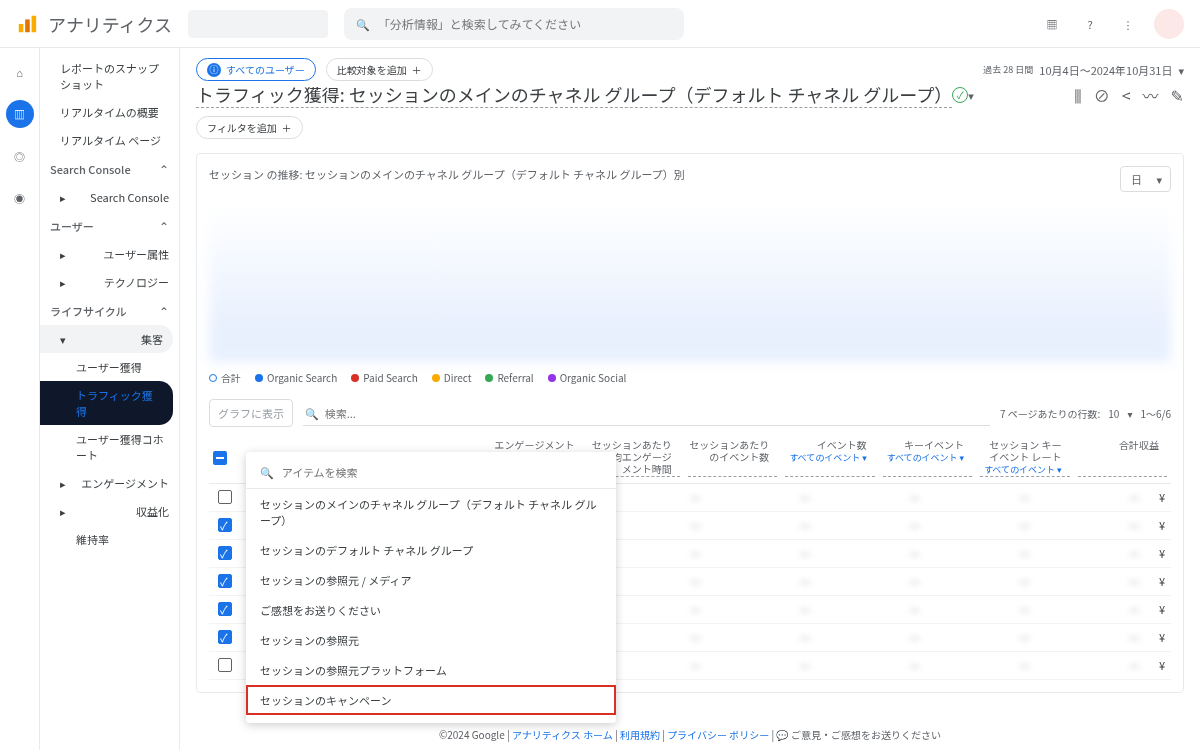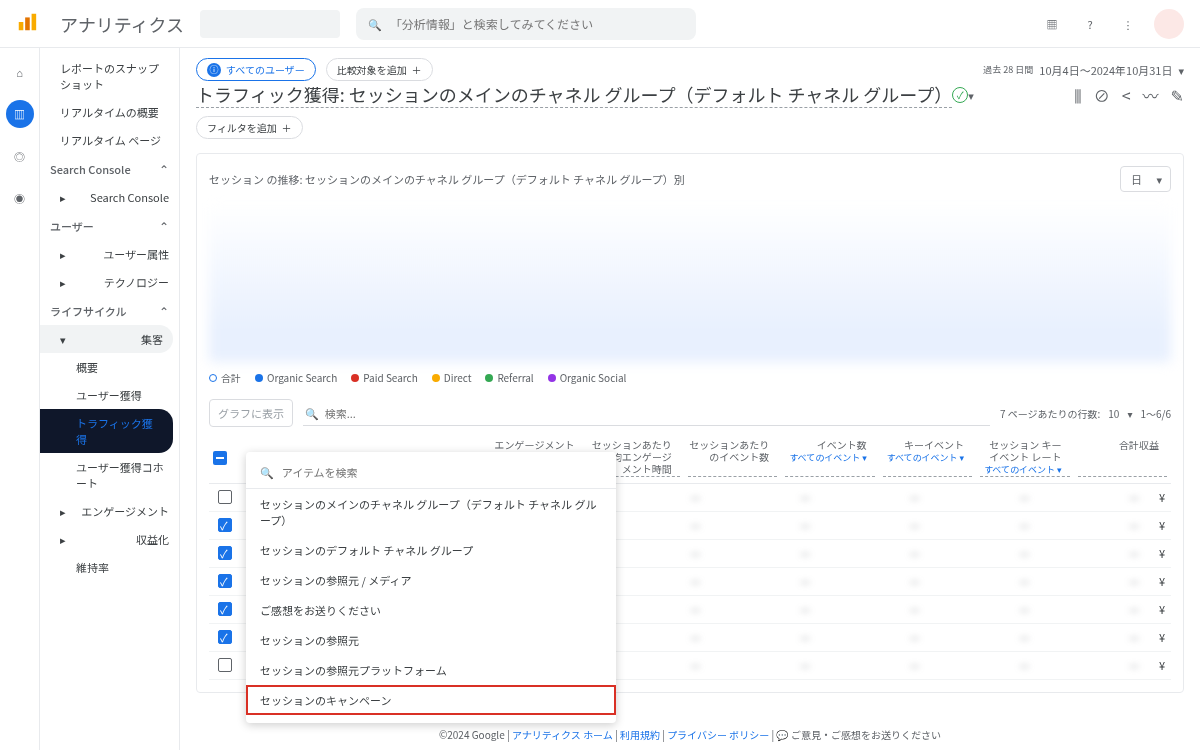--- a/index.html
+++ b/index.html
@@ -1,18 +1,18 @@
 <!DOCTYPE html>
 <html><head>
 <meta charset="utf-8">
 <style>
 *{box-sizing:border-box;margin:0;padding:0;font-family:"Noto Sans JP",Arial,sans-serif}
 body{font-size:11px;color:#3c4043;background:#fff;overflow:hidden}
 .topbar{height:48px;display:flex;align-items:center;border-bottom:1px solid #e8eaed;padding:0 16px;gap:16px}
-.logo{display:flex;gap:22px;font-size:18px;color:#5f6368}
+.logo{display:flex;align-items:center;gap:10px;font-size:18px;color:#5f6368}
 .logo-icon{width:22px;height:22px}
 .property{width:140px;height:28px;background:#f1f3f4;border-radius:4px}
 .searchbox{flex:0 0 340px;height:32px;background:#f1f3f4;border-radius:8px;display:flex;align-items:center;padding:0 12px;gap:8px;color:#5f6368}
 .searchbox input{border:none;background:transparent;outline:none;flex:1;font-size:12px}
 .top-right{margin-left:auto;display:flex;align-items:center;gap:14px}
 .icon-btn{width:24px;height:24px;display:flex;align-items:center;justify-content:center;color:#5f6368;cursor:pointer;border-radius:50%}
 .avatar{width:30px;height:30px;border-radius:50%;background:#fce8e6}
 .shell{display:flex;height:calc(100vh - 48px)}
 .rail{width:40px;display:flex;flex-direction:column;align-items:center;padding-top:10px;gap:14px;border-right:1px solid #e8eaed}
 .rail-btn{width:28px;height:28px;border-radius:50%;display:flex;align-items:center;justify-content:center;color:#5f6368;cursor:pointer}
@@ -32,21 +32,21 @@
 .dot-badge{background:#1a73e8;color:#fff;border-radius:50%;width:14px;height:14px;display:flex;align-items:center;justify-content:center;font-size:9px}
 .date-range{margin-left:auto;text-align:right;font-size:11px;color:#5f6368;display:flex;align-items:center;gap:6px}
 .date-range .days{font-size:9px}
 .title-row{display:flex;align-items:center;margin-top:0}
 .page-title{font-size:18px;color:#3c4043;border-bottom:1px dashed #9aa0a6}
 .status-icon{width:16px;height:16px;border:1.5px solid #34a853;border-radius:50%;display:flex;align-items:center;justify-content:center;color:#34a853;font-size:10px}
 .toolbar-icons{margin-left:auto;display:flex;gap:12px;color:#5f6368}
 .toolbar-icons span{cursor:pointer;font-size:16px}
 .filter-chip{margin-top:8px}
 .card{border:1px solid #e8eaed;border-radius:4px;margin-top:14px;padding:12px;position:relative}
-.card-header{display:flex;align-items:center;justify-content:space-between;font-size:11px;color:#5f6368}
+.card-header{display:flex;justify-content:space-between;font-size:11px;color:#5f6368}
 .gran-select{border:1px solid #dadce0;border-radius:4px;padding:4px 28px 4px 10px;font-size:11px;position:relative}
 .chart{height:160px;filter:blur(6px);background:linear-gradient(180deg,#fff,#e8f0fe 80%);margin-top:10px;border-radius:4px}
 .legend{display:flex;gap:14px;margin-top:8px;font-size:10px;color:#5f6368;flex-wrap:wrap}
 .legend-item{display:flex;align-items:center;gap:4px}
 .swatch{width:8px;height:8px;border-radius:50%}
 .table-tools{display:flex;align-items:center;margin-top:14px;gap:10px}
 .btn-disabled{border:1px solid #dadce0;border-radius:4px;padding:5px 8px;color:#9aa0a6;font-size:11px}
 .table-search{flex:1;border-bottom:1px solid #dadce0;display:flex;align-items:center;gap:6px;padding:4px 2px}
 .table-search input{border:none;outline:none;flex:1;font-size:11px}
 .pager{margin-left:auto;font-size:10px;color:#5f6368;display:flex;align-items:center;gap:8px}
@@ -120,21 +120,20 @@
         <span>ユーザー</span>
         <span class="chev">⌃</span>
       </div>
     <div class="side-item sub">▸ <span>ユーザー属性</span></div>
     <div class="side-item sub">▸ <span>テクノロジー</span></div>
     <div class="side-item section">
         <span>ライフサイクル</span>
         <span class="chev">⌃</span>
       </div>
     <div class="side-item sub group-sel">▾ <span>集客</span></div>
-    <div class="side-item sub2">概要</div>
     <div class="side-item sub2">ユーザー獲得</div>
     <div class="side-item sub2 selected">トラフィック獲得</div>
     <div class="side-item sub2">ユーザー獲得コホート</div>
     <div class="side-item sub">▸ <span>エンゲージメント</span></div>
     <div class="side-item sub">▸ <span>収益化</span></div>
     <div class="side-item sub2">維持率</div>
   </div>
 
   <div class="main">
     <div class="chips">

